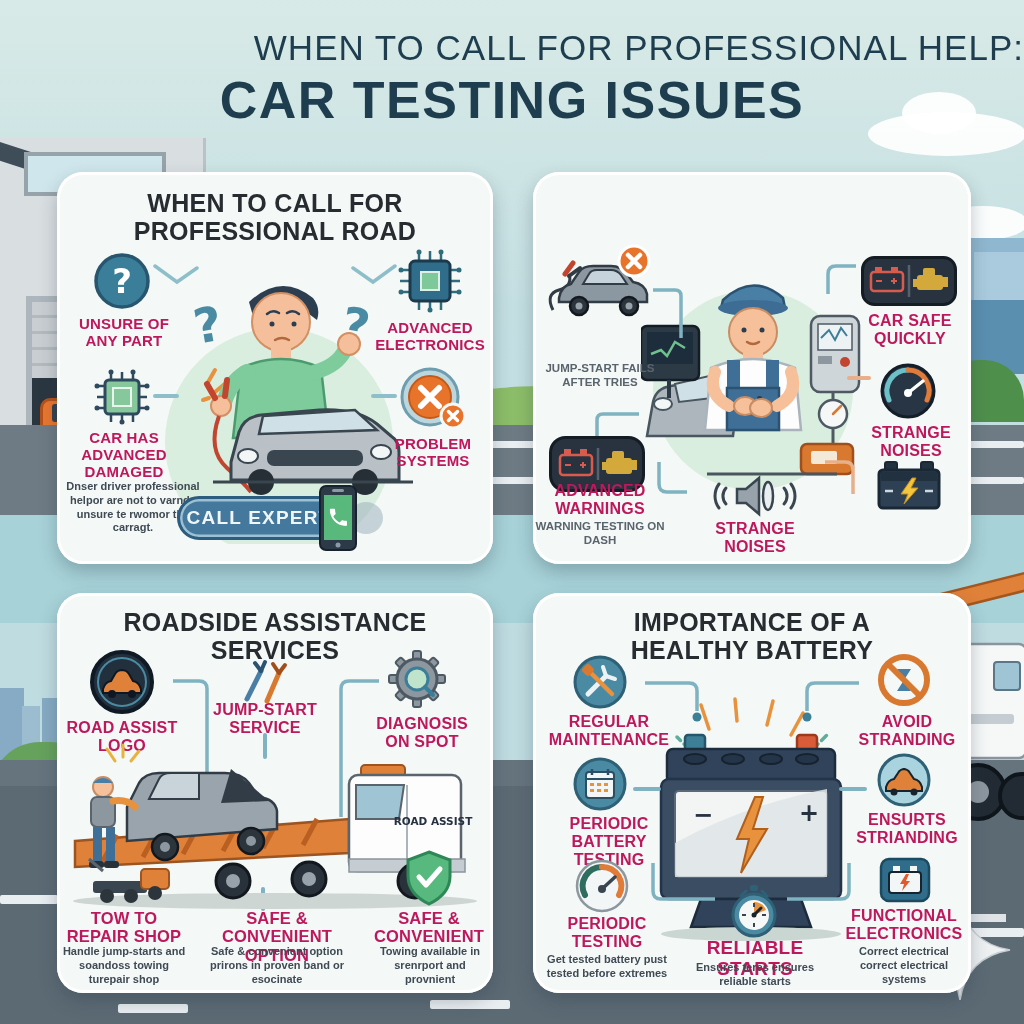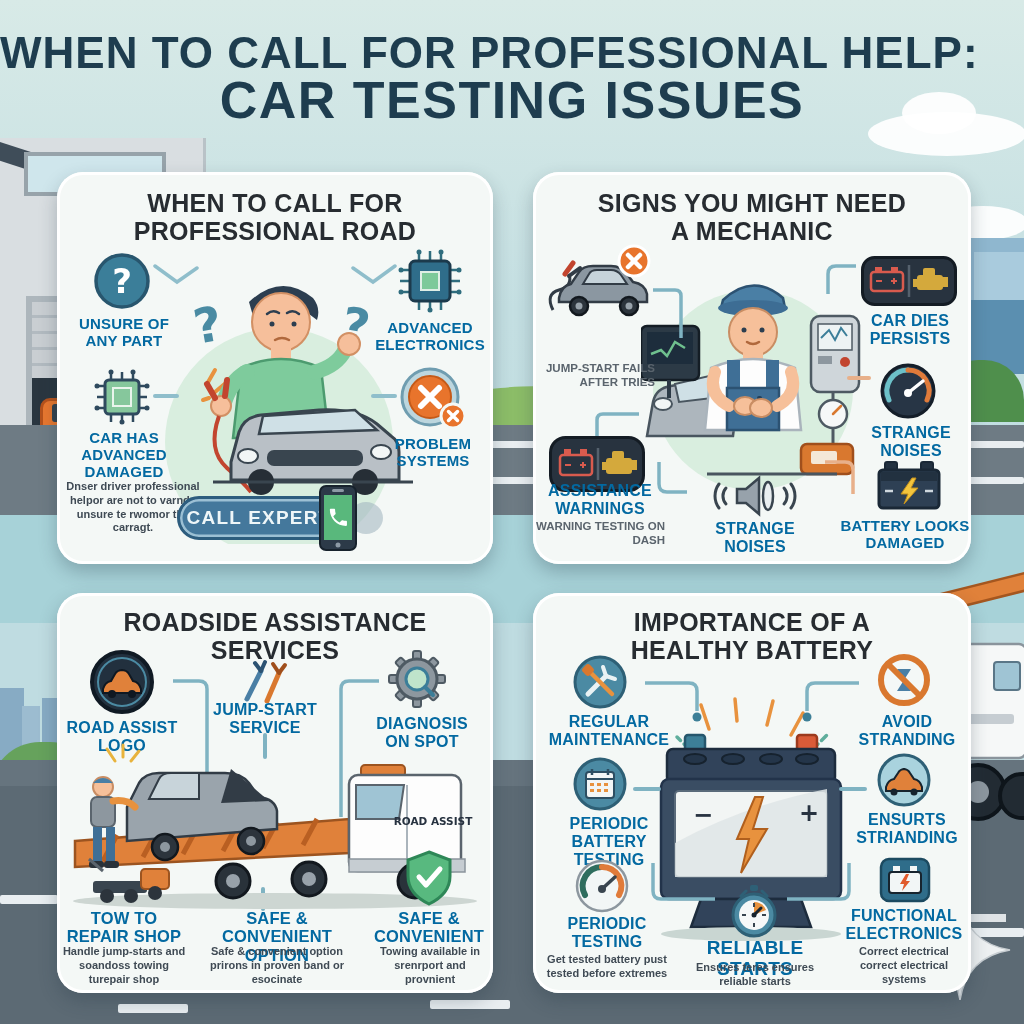--- a/index.html
+++ b/index.html
@@ -6,26 +6,26 @@
   html,body{width:1024px;height:1024px}
   body{font-family:"Liberation Sans",sans-serif;overflow:hidden}
   #stage{position:absolute;left:0;top:0;width:1024px;height:1024px;overflow:hidden;
          background:linear-gradient(180deg,#d8eae7 0%,#c4dfe2 30%,#bcdce1 100%)}
   .abs{position:absolute}
   .panel{position:absolute;background:#f4f8f6;border-radius:26px;
          box-shadow:0 8px 18px rgba(35,55,70,.28), inset 0 0 0 3px #ffffff}
   .ptitle{position:absolute;left:0;width:100%;text-align:center;font-weight:bold;
           color:#272c31;font-size:25px;line-height:1.1;letter-spacing:.3px}
   .ptitle span{display:inline-block}
-  .lbl{position:absolute;font-weight:bold;color:#0369a1;font-size:15px;line-height:1.12;
+  .lbl{position:absolute;font-weight:bold;color:#be185d;font-size:15px;line-height:1.12;
        text-align:center;letter-spacing:.2px}
-  .sub{position:absolute;font-weight:bold;color:#5a646d;font-size:11.5px;line-height:1.18;text-align:right}
+  .sub{position:absolute;font-weight:bold;color:#5a646d;font-size:11.5px;line-height:1.18;text-align:center}
   .note{position:absolute;font-weight:bold;color:#3f4a54;font-size:11px;line-height:1.25;text-align:center}
-  .t1{position:absolute;left:0;top:28px;width:100%;text-align:left;font-weight:bold;
-      color:#1e3d4f;font-size:44px;letter-spacing:1px}
+  .t1{position:absolute;left:0;top:28px;width:100%;text-align:right;font-weight:normal;
+      color:#1e3d4f;font-size:35px;letter-spacing:1px}
   .t2{position:absolute;left:0;top:70px;width:100%;text-align:center;font-weight:bold;
       color:#1e3d4f;font-size:52px;letter-spacing:1.5px}
   .cloud{position:absolute;background:#fff;border-radius:50%;opacity:.92}
   .stripe{position:absolute;background:#e9eef1;border-radius:2px}
 </style>
 </head>
 <body>
 
 <div id="stage">
 
@@ -193,21 +193,20 @@
       <rect x="7" y="11" width="28" height="45" fill="#59b87c"></rect>
       <rect x="15" y="5" width="12" height="3" rx="1.5" fill="#8d9aa5"></rect>
       <circle cx="21" cy="61" r="2.5" fill="#8d9aa5"></circle>
       <g transform="translate(10,22) scale(0.95)">
           <path fill="#fff" d="M6.62 10.79c1.44 2.83 3.76 5.14 6.59 6.59l2.2-2.21c.27-.27.67-.36 1.02-.24 1.12.37 2.33.57 3.57.57.55 0 1 .45 1 1V20c0 .55-.45 1-1 1-9.39 0-17-7.61-17-17 0-.55.45-1 1-1h3.5c.55 0 1 .45 1 1 0 1.25.2 2.45.57 3.57.11.35.03.74-.25 1.02l-2.2 2.2z"></path>
         </g>
     </svg>
   </section>
 
   <section class="panel" style="left:533px;top:172px;width:438px;height:392px">
-    <div class="ptitle" style="top:18px"><span style="max-width:310px">SIGNS YOU MIGHT NEED A MECHANIC</span></div>
 
     <svg class="abs" style="left:108px;top:66px" width="224" height="262">
       <circle cx="112" cy="152" r="100" fill="#d9eedf"></circle>
 
       <path d="M6 198 l6 -34 q3 -14 18 -16 l40 -8 26 24 -4 34 z" fill="#adb6bd" stroke="#49555f" stroke-width="2.5"></path>
       <path d="M34 146 l34 -8 20 20 -50 6 z" fill="#cfe0e6" stroke="#49555f" stroke-width="2"></path>
       <ellipse cx="22" cy="166" rx="9" ry="6" fill="#f2f6f6" stroke="#49555f" stroke-width="2"></ellipse>
 
       <rect x="0" y="88" width="58" height="54" rx="6" fill="#2c3a46" stroke="#141d25" stroke-width="2.5"></rect>
       <rect x="6" y="94" width="46" height="32" fill="#1d2d3c"></rect>
@@ -282,57 +281,56 @@
       <rect x="11" y="19" width="32" height="20" rx="3" fill="none" stroke="#d95b4e" stroke-width="2.5"></rect>
       <path d="M16 29 h6 M31 29 h6 M34 26 v6" stroke="#d95b4e" stroke-width="2"></path>
       <path d="M49 12 V44" stroke="#55616d" stroke-width="2.5"></path>
       <g fill="#d4a93c">
           <rect x="57" y="22" width="26" height="16" rx="3"></rect>
           <rect x="63" y="15" width="12" height="9" rx="2"></rect>
           <rect x="53" y="26" width="6" height="8"></rect>
           <rect x="82" y="24" width="6" height="10"></rect>
         </g>
     </svg>
-    <div class="lbl" style="left:0px;top:310px;width:134px;font-size:16px">ASSISTANCE WARNINGS</div>
+    <div class="lbl" style="left:0px;top:310px;width:134px;font-size:16px">ADVANCED WARNINGS</div>
     <div class="sub" style="left:2px;top:348px;width:130px">WARNING TESTING ON DASH</div>
 
     <svg class="abs" style="left:328px;top:84px" width="96" height="50">
       <rect x="1.5" y="1.5" width="93" height="47" rx="12" fill="#28333f" stroke="#141c24" stroke-width="3"></rect>
       <rect x="14" y="11" width="7" height="5" fill="#d95b4e"></rect>
         <rect x="30" y="11" width="7" height="5" fill="#d95b4e"></rect>
       <rect x="10" y="16" width="32" height="19" rx="3" fill="none" stroke="#d95b4e" stroke-width="2.5"></rect>
       <path d="M15 25 h6 M30 25 h6 M33 22 v6" stroke="#d95b4e" stroke-width="2"></path>
       <path d="M48 9 V41" stroke="#55616d" stroke-width="2.5"></path>
       <g fill="#d4a93c">
           <rect x="56" y="19" width="26" height="15" rx="3"></rect>
           <rect x="62" y="12" width="12" height="9" rx="2"></rect>
           <rect x="52" y="23" width="6" height="8"></rect>
           <rect x="81" y="21" width="6" height="10"></rect>
         </g>
     </svg>
-    <div class="lbl" style="left:322px;top:140px;width:110px;font-size:16px">CAR DIES PERSISTS</div>
+    <div class="lbl" style="left:322px;top:140px;width:110px;font-size:16px">CAR SAFE QUICKLY</div>
 
     <svg class="abs" style="left:346px;top:190px" width="58" height="58">
       <circle cx="29" cy="29" r="26" fill="#273545" stroke="#141e29" stroke-width="3"></circle>
       <path d="M10 38 A21 21 0 0 1 29 8" fill="none" stroke="#6cc1c9" stroke-width="5" stroke-linecap="round"></path>
       <path d="M29 8 A21 21 0 0 1 48 38" fill="none" stroke="#e07b3a" stroke-width="5" stroke-linecap="round"></path>
       <path d="M29 31 L44 19" stroke="#fff" stroke-width="3.5" stroke-linecap="round"></path>
       <circle cx="29" cy="31" r="4" fill="#fff"></circle>
     </svg>
     <div class="lbl" style="left:328px;top:252px;width:100px;font-size:16px">STRANGE NOISES</div>
 
     <svg class="abs" style="left:338px;top:282px" width="76" height="60">
       <rect x="14" y="8" width="12" height="10" rx="2" fill="#223140" stroke="#1a2836" stroke-width="2"></rect>
       <rect x="50" y="8" width="12" height="10" rx="2" fill="#223140" stroke="#1a2836" stroke-width="2"></rect>
       <rect x="8" y="16" width="60" height="38" rx="4" fill="#2e4054" stroke="#1a2836" stroke-width="3"></rect>
       <rect x="10" y="18" width="56" height="9" fill="#223140"></rect>
       <polygon points="41,24 30,40 37,40 33,50 47,34 40,34 45,24" fill="#f4c53d" stroke="#c28f1c"></polygon>
       <path d="M14 37 h8 M54 37 h8" stroke="#cfd8de" stroke-width="2.5"></path>
     </svg>
-    <div class="lbl" style="left:306px;top:346px;width:132px">BATTERY LOOKS DAMAGED</div>
 
     <svg class="abs" style="left:176px;top:300px" width="92" height="48">
       <g stroke="#39454f" stroke-width="3" fill="none" stroke-linecap="round">
         <path d="M10 12 a20 20 0 0 0 0 24"></path>
           <path d="M17 16 a12 12 0 0 0 0 16"></path>
         <path d="M82 12 a20 20 0 0 1 0 24"></path>
           <path d="M75 16 a12 12 0 0 1 0 16"></path>
       </g>
       <path d="M28 17 h9 l13 -11 v36 l-13 -11 h-9 z" fill="#97a2ab" stroke="#39454f" stroke-width="2.5"></path>
       <ellipse cx="59" cy="24" rx="5" ry="14" fill="#e9eef0" stroke="#39454f" stroke-width="2.5"></ellipse>

